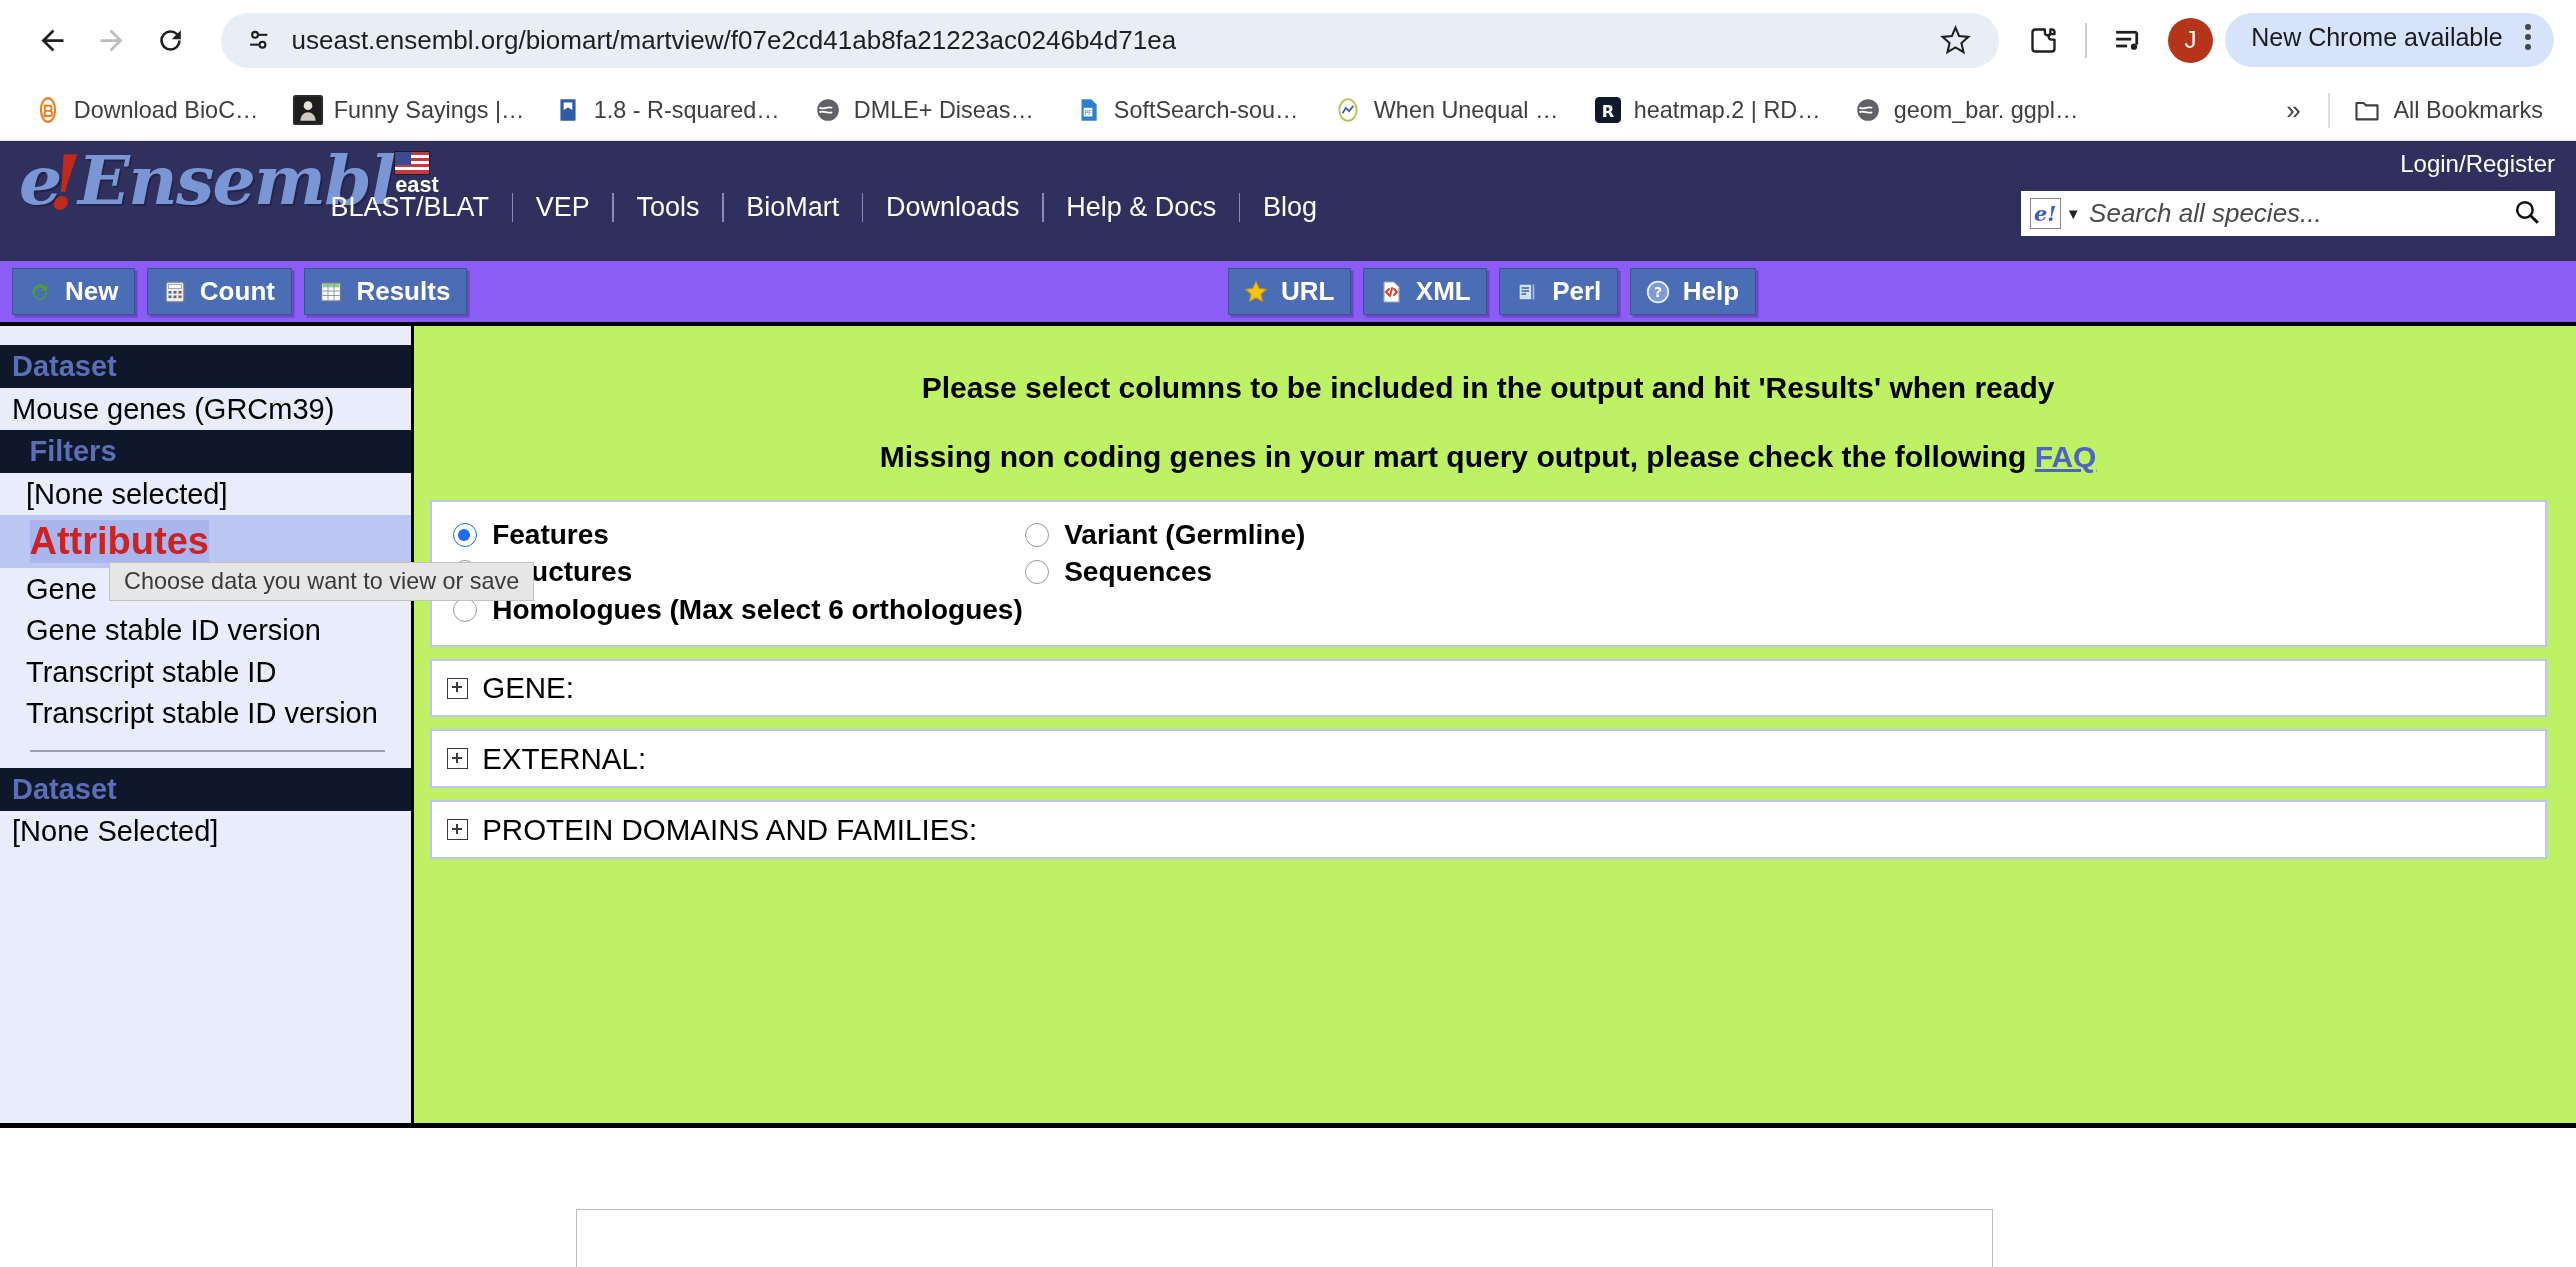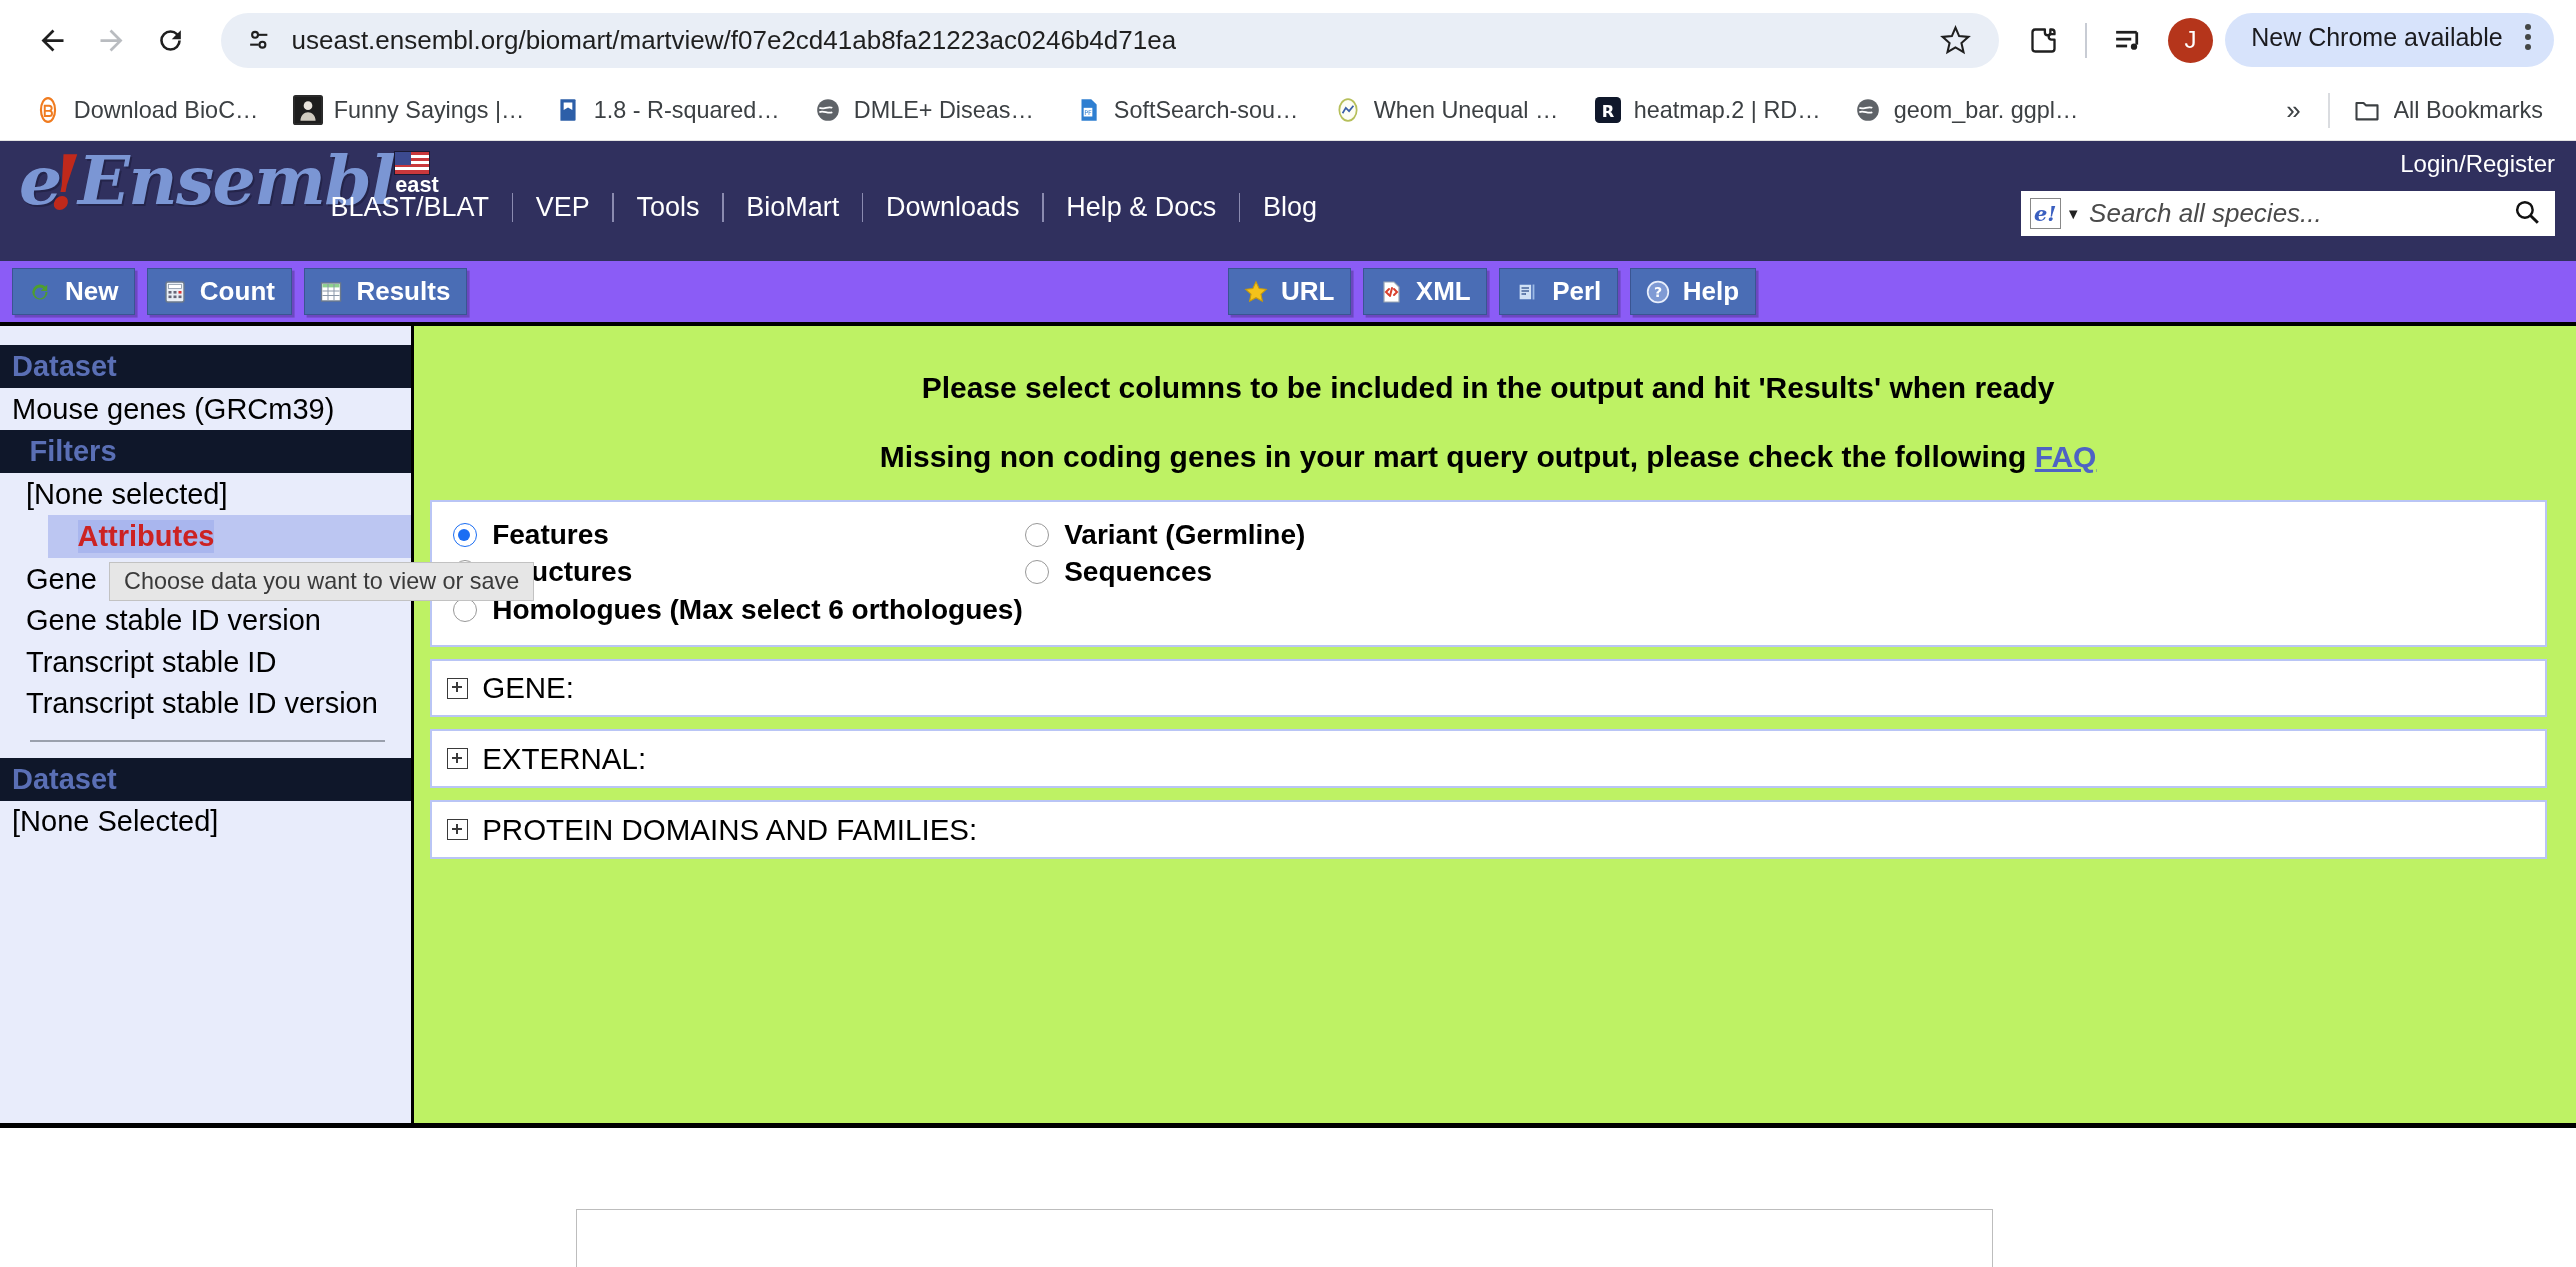--- a/index.html
+++ b/index.html
@@ -268,22 +268,21 @@
   .sb-item.indent { padding-left: 26px; }
   .sb-attr-label {
     display: inline-block;
     background: #a9b6ee;
     color: #cc2222;
     font-weight: 700;
   }
   .sb-attr-row {
     background: #bcc6f2;
     padding: 5.2px 12px 5.2px 29.5px;
-    font-size: 29px;
-    margin-left: 48px;
+    font-size: 38px;
   }
   .sb-rule {
     height: 1.7px; background: #9aa0ad;
     margin: 15.6px 26px 15.6px 29.5px;
   }
 
   .tooltip {
     position: absolute;
     left: 109px; top: 236px;
     background: #e6e6e6;

